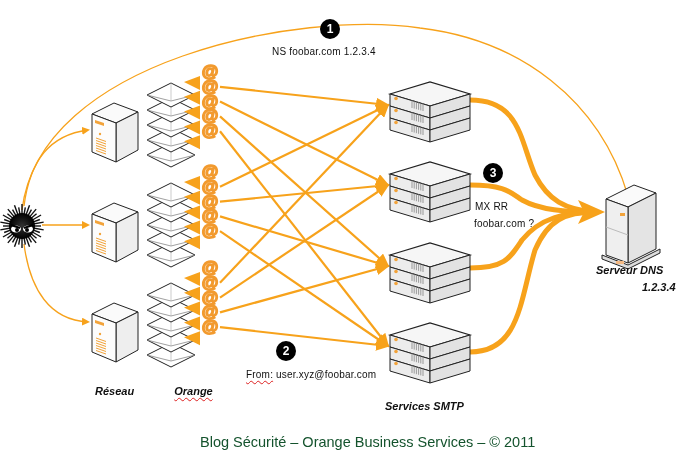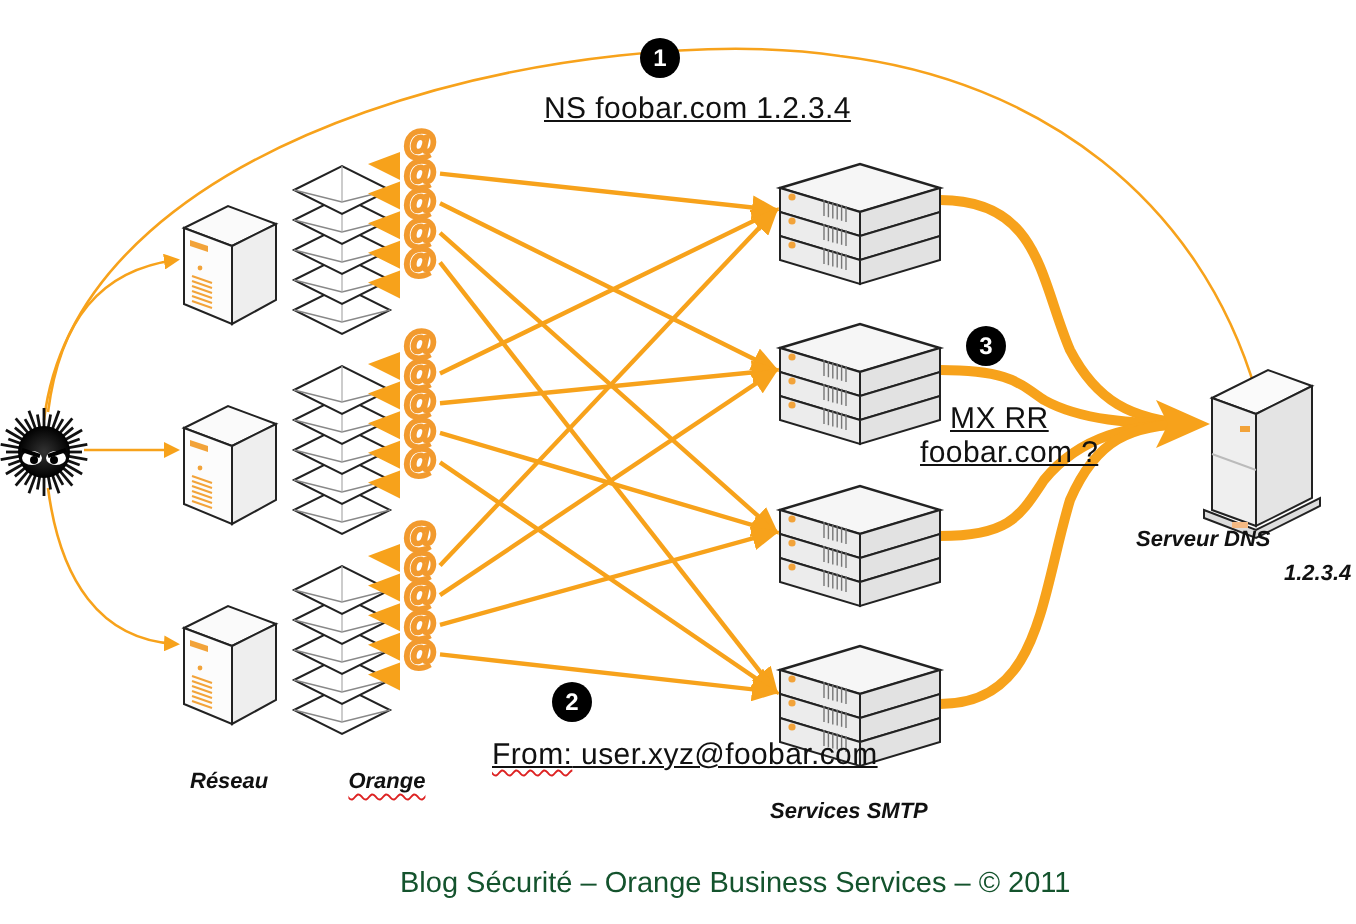--- a/index.html
+++ b/index.html
@@ -1,19 +1,19 @@
 <!DOCTYPE html>
 <html><head>
 <meta charset="utf-8">
 <style>
   html, body { margin:0; padding:0; background:#ffffff; }
   body { width:678px; height:462px; position:relative; overflow:hidden; font-family:"Liberation Sans", sans-serif; }
   #canvas { position:absolute; left:0; top:0; width:678px; height:462px; }
   .lbl { position:absolute; font-family:"Liberation Sans", sans-serif; color:#111; white-space:nowrap; }
-  .lbl-plain { font-size:15px; letter-spacing:0.2px;text-decoration:underline; }
+  .lbl-plain { font-size:10px; letter-spacing:0.2px; }
   .lbl-italic { font-size:11px; font-style:italic; font-weight:bold; }
   .badge { position:absolute; width:20px; height:20px; border-radius:50%; background:#000; color:#fff; font-weight:bold; font-size:12px; text-align:center; line-height:20px; font-family:"Liberation Sans", sans-serif; }
   .squiggle { text-decoration: underline wavy #d22; text-decoration-thickness:1px; text-underline-offset:2px;padding-left:37px; }
   .footer { position:absolute; left:200px; top:434px; font-size:14.5px; color:#14532d; font-family:"Liberation Sans", sans-serif; white-space:nowrap; }
 </style>
 </head>
 <body>
 
 <svg id="canvas" width="678" height="462" viewBox="0 0 678 462" xmlns="http://www.w3.org/2000/svg">
   <defs>
@@ -395,20 +395,20 @@
 </svg>
 
 <div class="badge" style="left:320px; top:19px;">1</div>
 <div class="lbl lbl-plain" style="left:272px; top:46px;">NS foobar.com 1.2.3.4</div>
 
 <div class="badge" style="left:276px; top:341px;">2</div>
 <div class="lbl lbl-plain" style="left:209px; top:369px;"><span class="squiggle">From:</span><span> user.xyz@foobar.com</span></div>
 
 <div class="badge" style="left:483px; top:163px;">3</div>
 <div class="lbl lbl-plain" style="left:475px; top:201px;">MX RR</div>
-<div class="lbl lbl-plain" style="left:460px; top:218px;">foobar.com ?</div>
+<div class="lbl lbl-plain" style="left:474px; top:218px;">foobar.com ?</div>
 
 <div class="lbl lbl-italic" style="left:95px; top:385px;"><span>Réseau </span><span class="squiggle">Orange</span></div>
 <div class="lbl lbl-italic" style="left:385px; top:400px;">Services SMTP</div>
-<div class="lbl lbl-italic" style="left:568px; top:264px;">Serveur DNS</div>
+<div class="lbl lbl-italic" style="left:596px; top:264px;">Serveur DNS</div>
 <div class="lbl lbl-italic" style="left:642px; top:281px;">1.2.3.4</div>
 
 <div class="footer">Blog Sécurité – Orange Business Services – © 2011</div>
 
 </body></html>

